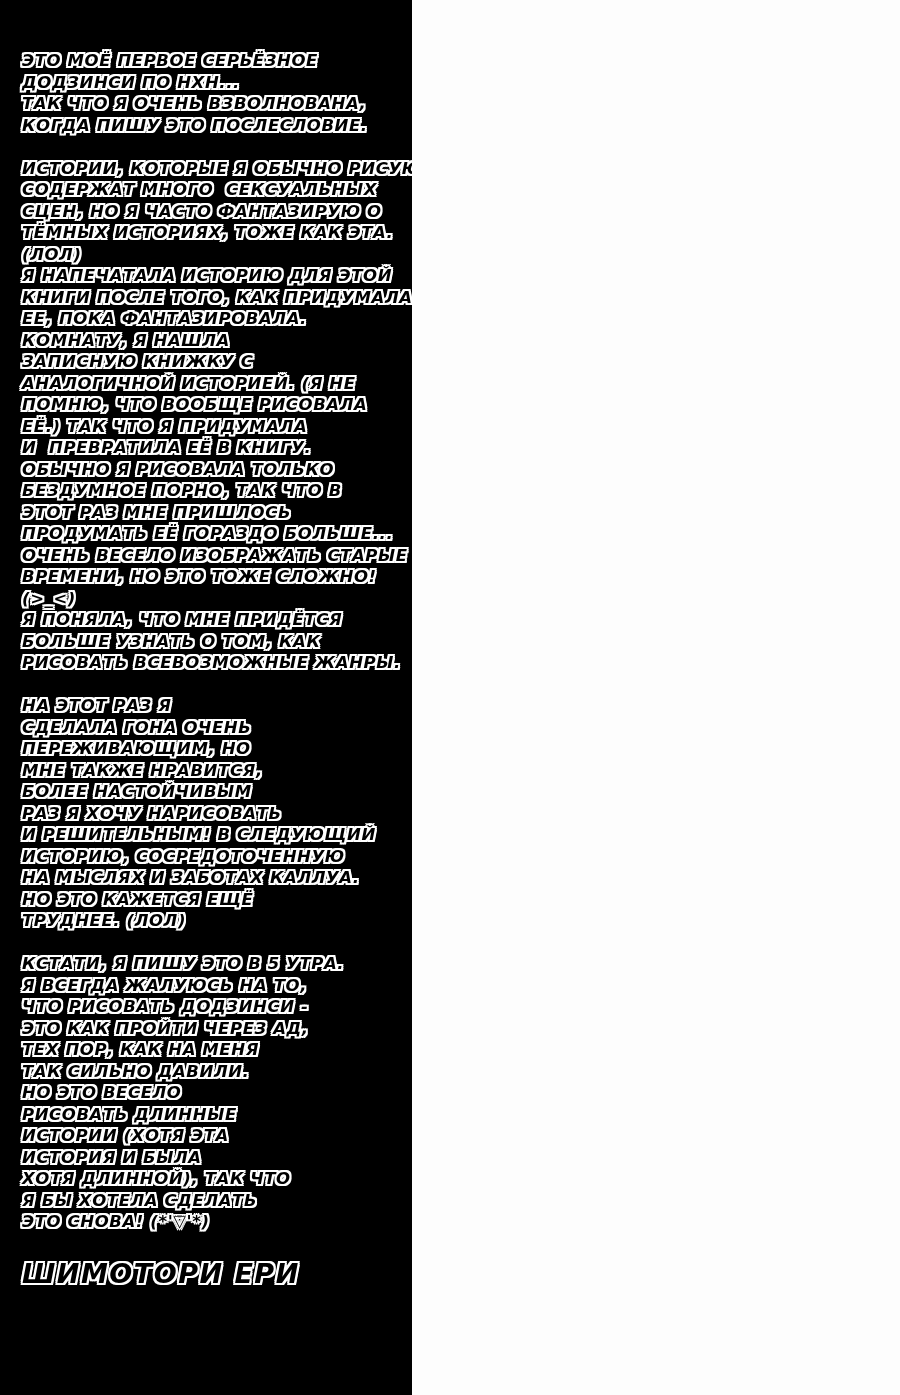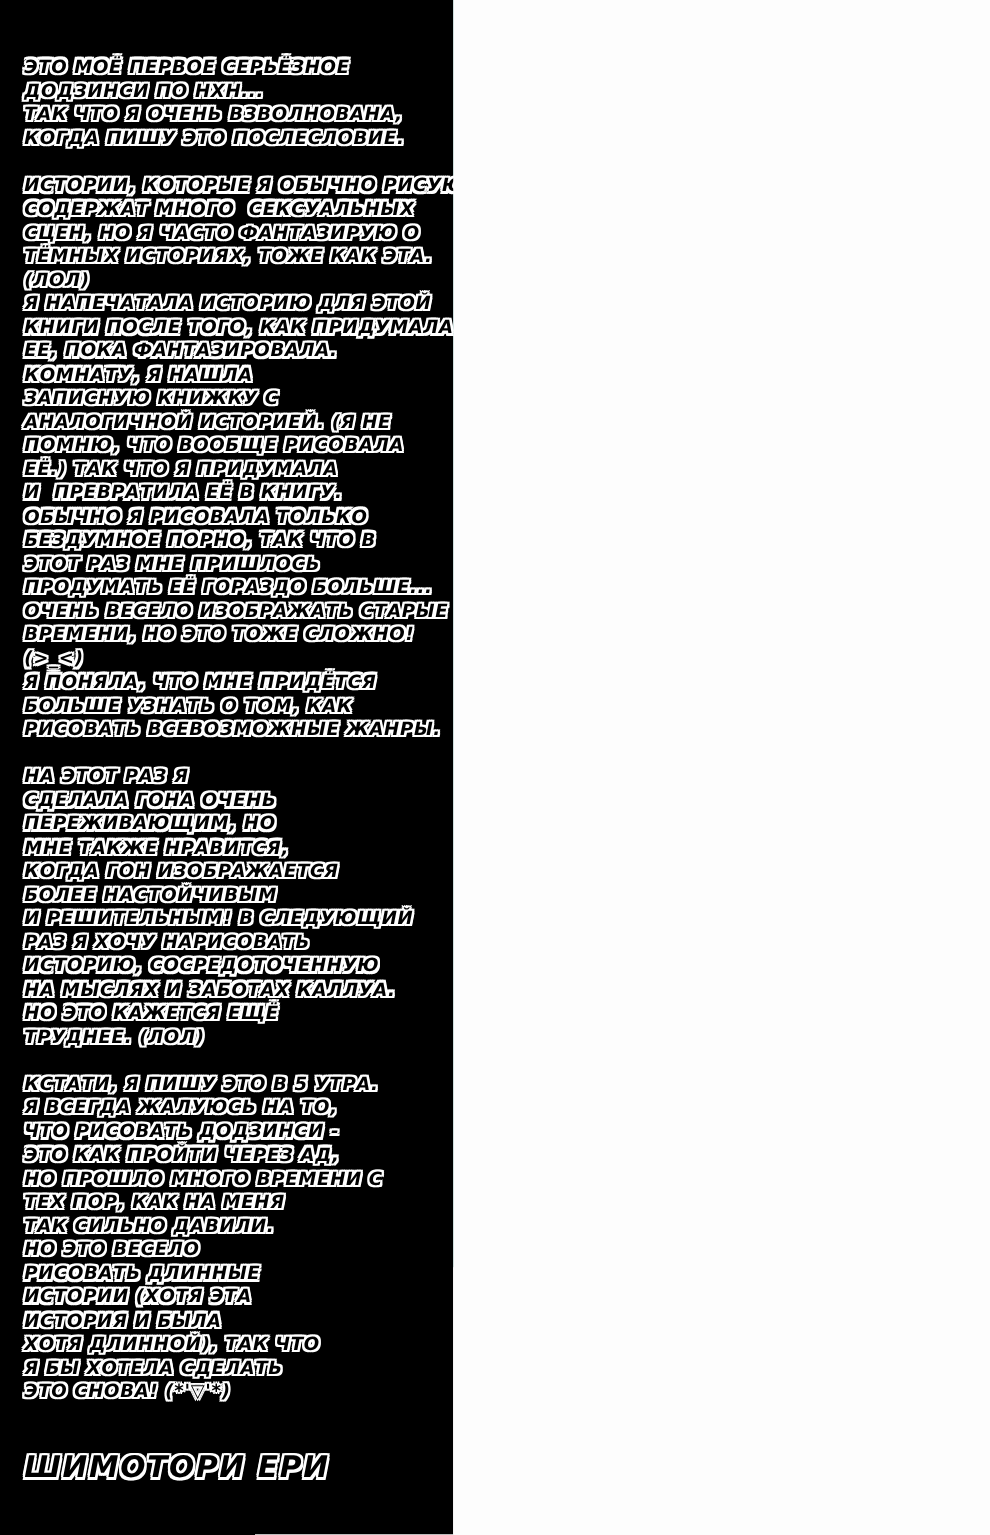--- a/index.html
+++ b/index.html
@@ -7,21 +7,21 @@
     padding: 0;
     width: 900px;
     height: 1395px;
     background: #fdfdfd;
     overflow: hidden;
   }
   .page {
     position: relative;
     width: 900px;
     height: 1152px;
-    background: #0f766e;
+    background: #7f1d1d;
   }
   .panel {
     position: absolute;
     left: 0;
     top: 0;
     width: 412px;
     height: 1395px;
     background: #000000;
     box-sizing: border-box;
     padding: 50px 0 0 22px;
@@ -49,21 +49,21 @@
   .text-block .line {
     font-size: 16.5px;
     line-height: 21.5px;
     letter-spacing: 0.6px;
     white-space: pre;
   }
   .para + .para {
     margin-top: 21.5px;
   }
   .signature {
-    margin-top: 42px;
+    margin-top: 24px;
     font-size: 27px;
     line-height: 34px;
     letter-spacing: 1.5px;
     white-space: pre;
   }
 </style>
 </head>
 <body>
 
 <div class="page">
@@ -99,35 +99,33 @@
           <div class="line outlined">(&gt;_&lt;)</div>
           <div class="line outlined">Я ПОНЯЛА, ЧТО МНЕ ПРИДЁТСЯ</div>
           <div class="line outlined">БОЛЬШЕ УЗНАТЬ О ТОМ, КАК</div>
           <div class="line outlined">РИСОВАТЬ ВСЕВОЗМОЖНЫЕ ЖАНРЫ.</div>
         </div>
         <div class="para">
           <div class="line outlined">НА ЭТОТ РАЗ Я</div>
           <div class="line outlined">СДЕЛАЛА ГОНА ОЧЕНЬ</div>
           <div class="line outlined">ПЕРЕЖИВАЮЩИМ, НО</div>
           <div class="line outlined">МНЕ ТАКЖЕ НРАВИТСЯ,</div>
-          <div class="line outlined">КОГДА ГОН ИЗОБРАЖАЕТСЯ</div>
           <div class="line outlined">БОЛЕЕ НАСТОЙЧИВЫМ</div>
+          <div class="line outlined">РАЗ Я ХОЧУ НАРИСОВАТЬ</div>
           <div class="line outlined">И РЕШИТЕЛЬНЫМ! В СЛЕДУЮЩИЙ</div>
-          <div class="line outlined">РАЗ Я ХОЧУ НАРИСОВАТЬ</div>
           <div class="line outlined">ИСТОРИЮ, СОСРЕДОТОЧЕННУЮ</div>
           <div class="line outlined">НА МЫСЛЯХ И ЗАБОТАХ КАЛЛУА.</div>
           <div class="line outlined">НО ЭТО КАЖЕТСЯ ЕЩЁ</div>
           <div class="line outlined">ТРУДНЕЕ. (ЛОЛ)</div>
         </div>
         <div class="para">
           <div class="line outlined">КСТАТИ, Я ПИШУ ЭТО В 5 УТРА.</div>
           <div class="line outlined">Я ВСЕГДА ЖАЛУЮСЬ НА ТО,</div>
           <div class="line outlined">ЧТО РИСОВАТЬ ДОДЗИНСИ -</div>
           <div class="line outlined">ЭТО КАК ПРОЙТИ ЧЕРЕЗ АД,</div>
-          <div class="line outlined">НО ПРОШЛО МНОГО ВРЕМЕНИ С</div>
           <div class="line outlined">ТЕХ ПОР, КАК НА МЕНЯ</div>
           <div class="line outlined">ТАК СИЛЬНО ДАВИЛИ.</div>
           <div class="line outlined">НО ЭТО ВЕСЕЛО</div>
           <div class="line outlined">РИСОВАТЬ ДЛИННЫЕ</div>
           <div class="line outlined">ИСТОРИИ (ХОТЯ ЭТА</div>
           <div class="line outlined">ИСТОРИЯ И БЫЛА</div>
           <div class="line outlined">ХОТЯ ДЛИННОЙ), ТАК ЧТО</div>
           <div class="line outlined">Я БЫ ХОТЕЛА СДЕЛАТЬ</div>
           <div class="line outlined">ЭТО СНОВА! (*'▽'*)</div>
         </div>

